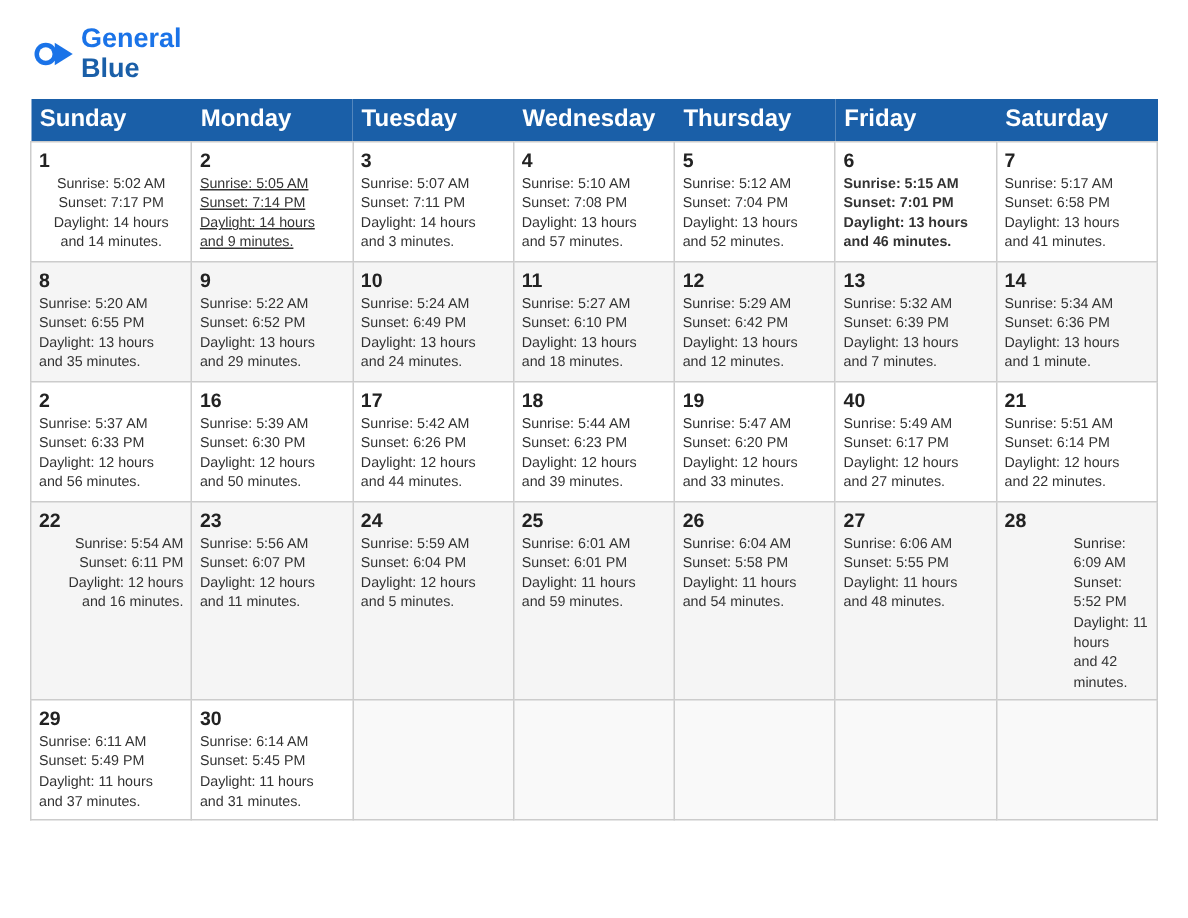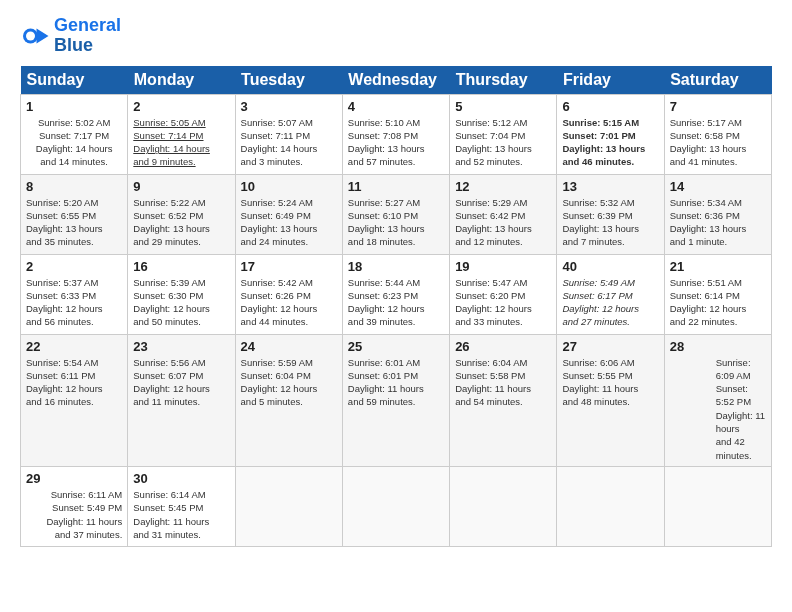--- a/index.html
+++ b/index.html
@@ -257,37 +257,37 @@
           </td>
           <td>
             <span class="day-num">19</span>
             <div class="day-info" style="white-space: pre-line;">Sunrise: 5:47 AM
 Sunset: 6:20 PM
 Daylight: 12 hours
 and 33 minutes.</div>
           </td>
           <td>
             <span class="day-num">40</span>
-            <div class="day-info" style="white-space: pre-line; font-style: italic;">Sunrise: 5:49 AM
+            <div class="day-info" style="white-space: pre-line;">Sunrise: 5:49 AM
 Sunset: 6:17 PM
 Daylight: 12 hours
 and 27 minutes.</div>
           </td>
           <td>
             <span class="day-num">21</span>
             <div class="day-info" style="white-space: pre-line;">Sunrise: 5:51 AM
 Sunset: 6:14 PM
 Daylight: 12 hours
 and 22 minutes.</div>
           </td>
         </tr>
         <tr>
           <td>
             <span class="day-num">22</span>
-            <div class="day-info" style="white-space: pre-line;">Sunrise: 5:54 AM
+            <div class="day-info" style="white-space: pre-line; text-align: right;">Sunrise: 5:54 AM
 Sunset: 6:11 PM
 Daylight: 12 hours
 and 16 minutes.</div>
           </td>
           <td>
             <span class="day-num">23</span>
             <div class="day-info" style="white-space: pre-line;">Sunrise: 5:56 AM
 Sunset: 6:07 PM
 Daylight: 12 hours
 and 11 minutes.</div>
@@ -324,21 +324,21 @@
             <span class="day-num">28</span>
             <div class="day-info" style="white-space: pre-line; margin-left: 46px;">Sunrise: 6:09 AM
 Sunset: 5:52 PM
 Daylight: 11 hours
 and 42 minutes.</div>
           </td>
         </tr>
         <tr>
           <td>
             <span class="day-num">29</span>
-            <div class="day-info" style="white-space: pre-line; text-align: right;">Sunrise: 6:11 AM
+            <div class="day-info" style="white-space: pre-line;">Sunrise: 6:11 AM
 Sunset: 5:49 PM
 Daylight: 11 hours
 and 37 minutes.</div>
           </td>
           <td>
             <span class="day-num">30</span>
             <div class="day-info" style="white-space: pre-line;">Sunrise: 6:14 AM
 Sunset: 5:45 PM
 Daylight: 11 hours
 and 31 minutes.</div>

